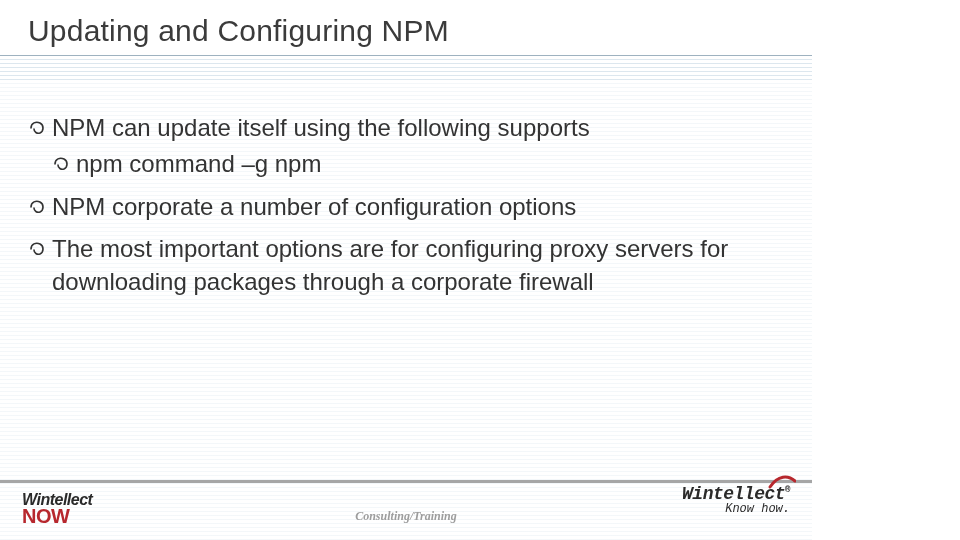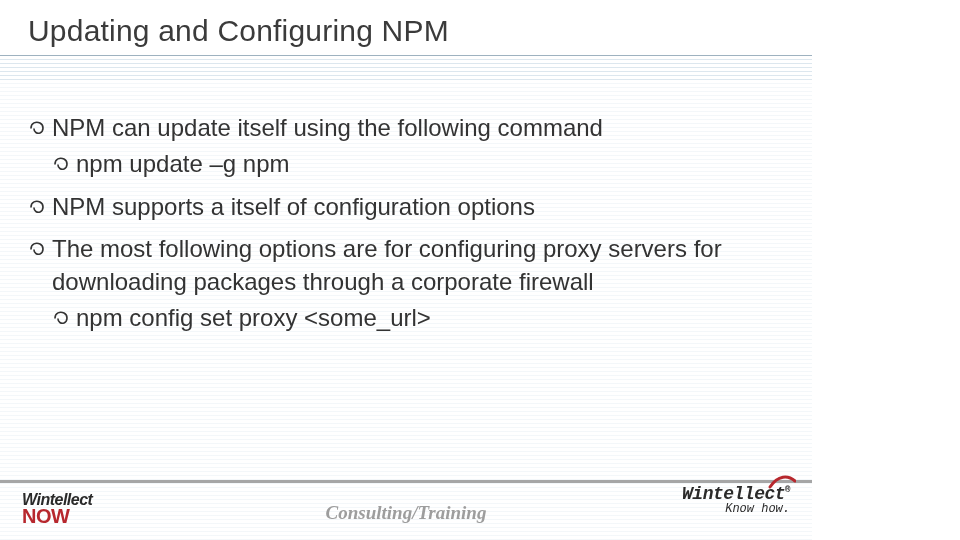--- a/index.html
+++ b/index.html
@@ -106,21 +106,21 @@
   }
   .logo-left .now {
     font-size: 20px; font-weight: 900; 
     color: #b7282e; letter-spacing: -0.5px;
     display:block; margin-top:-4px;
   }
   .footer-center {
     position: absolute;
     left: 0; right: 0; bottom: 16px;
     text-align: center;
-    font-size: 19px;
+    font-size: 12px;
     font-style: italic;
     font-weight: 600;
     color: #9d9d9d;
     font-family: Georgia, "Segoe UI", serif;
   }
   .logo-right {
     position: absolute;
     right: 22px; bottom: 24px;
     text-align: right;
     font-family: Liberation Mono, monospace;
@@ -153,59 +153,51 @@
 
   <div class="content">
 
     <div class="group">
       <div class="lvl1">
         <span class="bullet-icon">
           <svg viewBox="0 0 20 20">
               <path d="M3 10 C3 5,8 3,12 5 C16 7,16 13,12 15 M12 15 C9 16,6 14,6 11" fill="none" stroke="#333" stroke-width="1.6" stroke-linecap="round"></path>
             </svg>
         </span>
-        <span>NPM can update itself using the following command</span>
+        <span>NPM can update itself using the following supports</span>
       </div>
       <div class="lvl2">
         <span class="bullet-icon">
           <svg viewBox="0 0 20 20">
               <path d="M3 10 C3 5,8 3,12 5 C16 7,16 13,12 15 M12 15 C9 16,6 14,6 11" fill="none" stroke="#333" stroke-width="1.6" stroke-linecap="round"></path>
             </svg>
         </span>
-        <span>npm update –g npm</span>
+        <span>npm command –g npm</span>
       </div>
     </div>
 
     <div class="group">
       <div class="lvl1">
         <span class="bullet-icon">
           <svg viewBox="0 0 20 20">
               <path d="M3 10 C3 5,8 3,12 5 C16 7,16 13,12 15 M12 15 C9 16,6 14,6 11" fill="none" stroke="#333" stroke-width="1.6" stroke-linecap="round"></path>
             </svg>
         </span>
-        <span>NPM supports a itself of configuration options</span>
+        <span>NPM corporate a number of configuration options</span>
       </div>
     </div>
 
     <div class="group">
       <div class="lvl1">
         <span class="bullet-icon">
           <svg viewBox="0 0 20 20">
               <path d="M3 10 C3 5,8 3,12 5 C16 7,16 13,12 15 M12 15 C9 16,6 14,6 11" fill="none" stroke="#333" stroke-width="1.6" stroke-linecap="round"></path>
             </svg>
         </span>
-        <span>The most following options are for configuring proxy servers for downloading packages through a corporate firewall</span>
-      </div>
-      <div class="lvl2">
-        <span class="bullet-icon">
-          <svg viewBox="0 0 20 20">
-              <path d="M3 10 C3 5,8 3,12 5 C16 7,16 13,12 15 M12 15 C9 16,6 14,6 11" fill="none" stroke="#333" stroke-width="1.6" stroke-linecap="round"></path>
-            </svg>
-        </span>
-        <span>npm config set proxy &lt;some_url&gt;</span>
+        <span>The most important options are for configuring proxy servers for downloading packages through a corporate firewall</span>
       </div>
     </div>
 
   </div>
 
   <div class="footer">
     <div class="footer-line"></div>
 
     <div class="logo-left">
       <span class="w">Wintellect</span>

